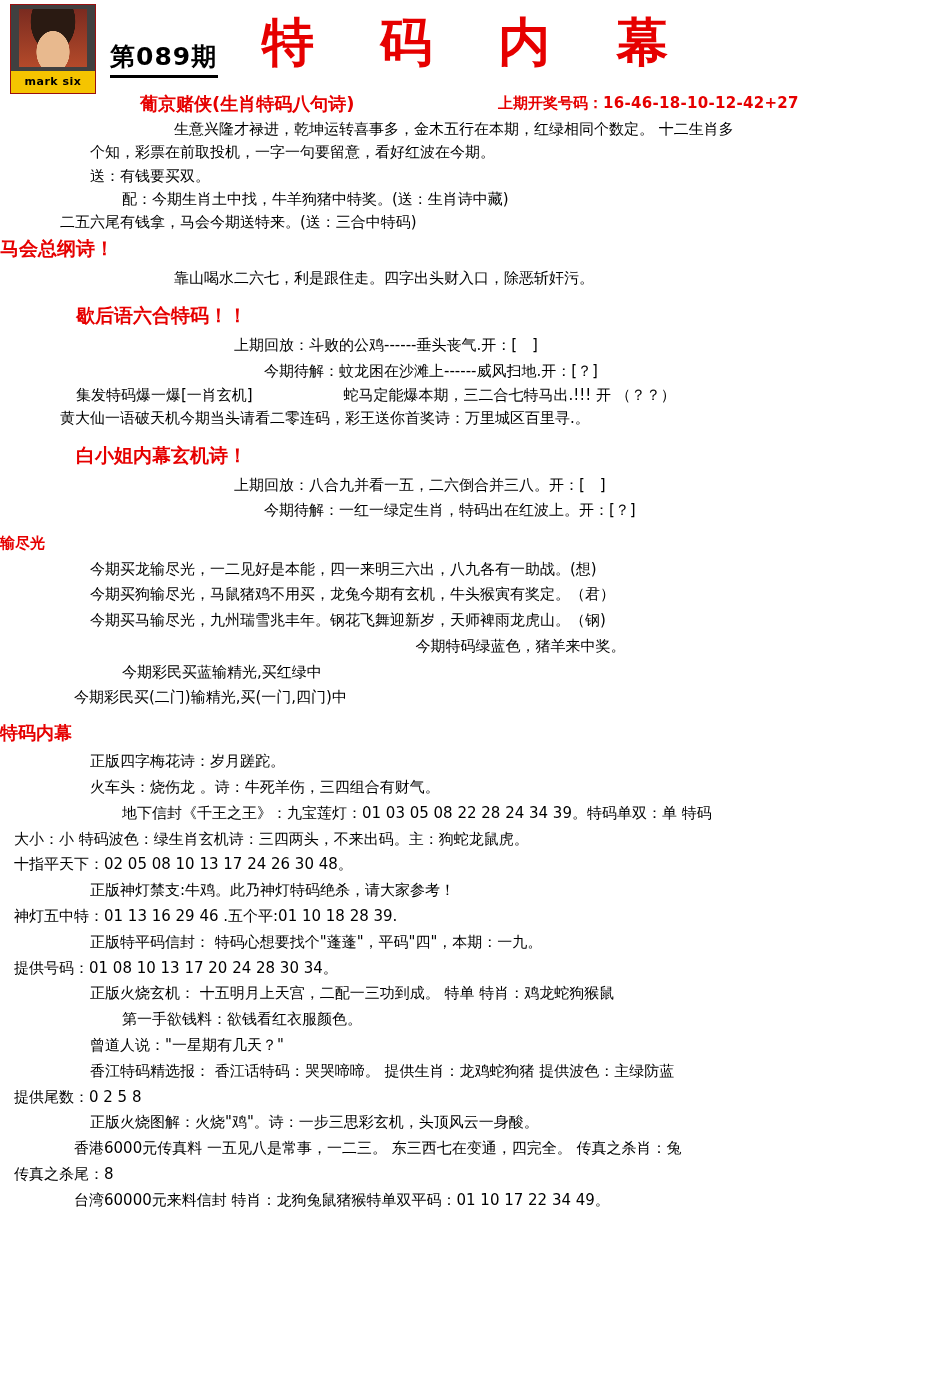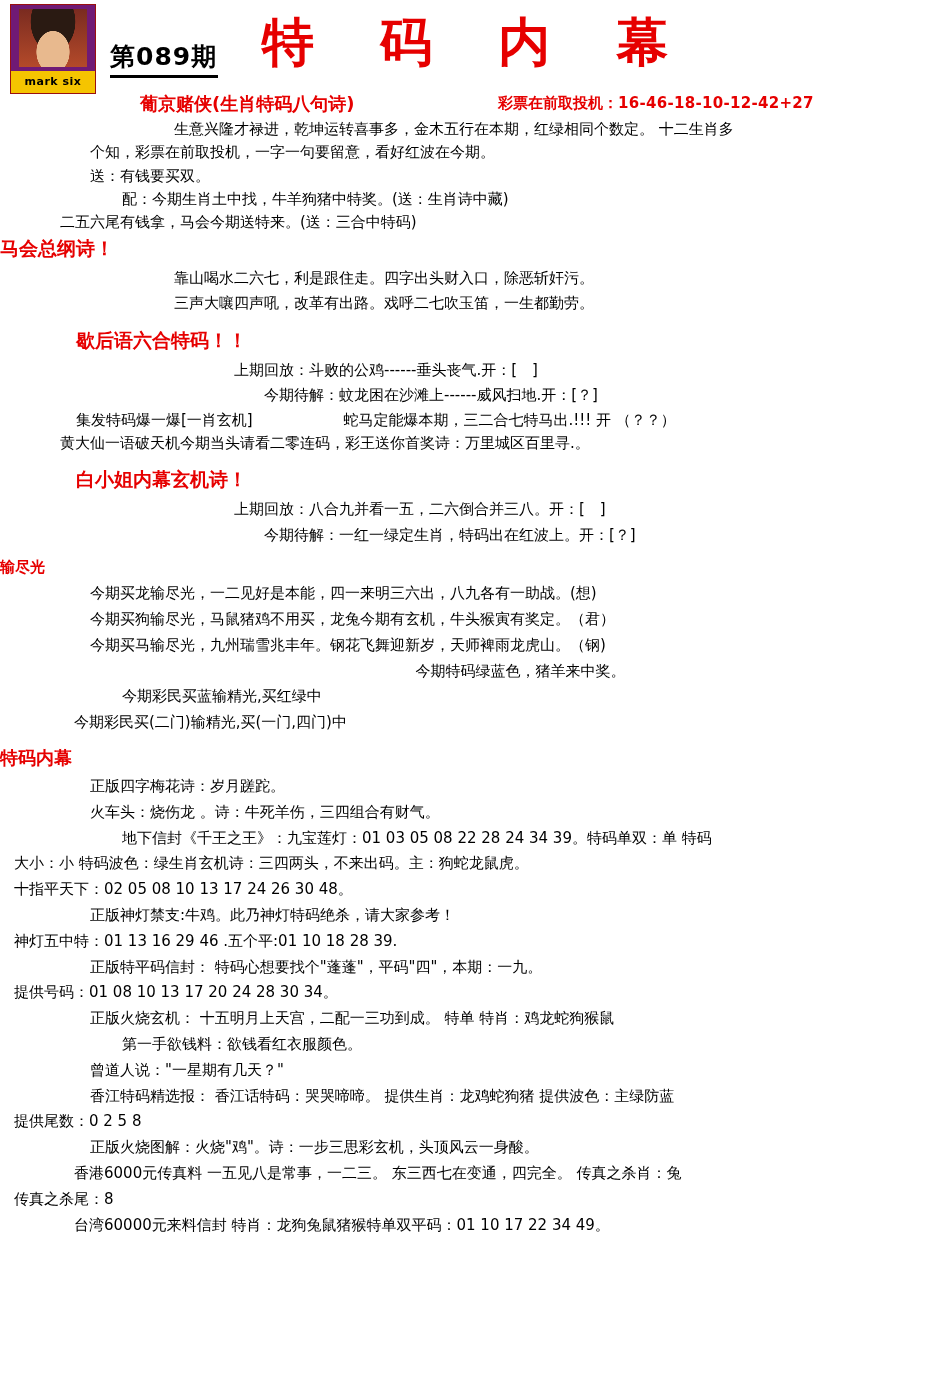--- a/index.html
+++ b/index.html
@@ -11,21 +11,21 @@
     font-size:15px;
     color:#000000;
     position:relative;
   }
   .page{width:949px;position:relative;padding:0;}
 
   
   .header{position:relative;height:92px;}
   .logo{
     position:absolute;left:10px;top:4px;width:84px;height:88px;
-    background:#701a75;border:1px solid #9a1010;
+    background:#404040;border:1px solid #9a1010;
     overflow:hidden;
   }
   .logo .face{
     position:absolute;left:8px;top:4px;width:68px;height:58px;
     background:
       radial-gradient(ellipse at 50% 74% , #e8b98e 0 34%, rgba(0,0,0,0) 35%),
       radial-gradient(ellipse at 50% 22% , #2a1a12 0 46%, rgba(0,0,0,0) 47%),
       linear-gradient(#7a2b20,#b44a2a);
   }
   .logo .bar{
@@ -95,36 +95,35 @@
     <div class="issue">
       <span>第089期</span>
       <span class="underline"></span>
     </div>
     <div class="bigtitle">特 码 内 幕</div>
   </div>
 
   <div class="sub-line">
     <div class="sub-title">葡京赌侠(生肖特码八句诗)</div>
     <div class="lastdraw">
-      <span>彩票在前取投机：</span><span class="nums">16-46-18-10-12-42+27</span>
+      <span>上期开奖号码：</span><span class="nums">16-46-18-10-12-42+27</span>
     </div>
   </div>
 
   <div class="body-block">
     <div class="row ind1">生意兴隆才禄进，乾坤运转喜事多，金木五行在本期，红绿相同个数定。  十二生肖多</div>
     <div class="row ind0" style="padding-left:76px">个知，彩票在前取投机，一字一句要留意，看好红波在今期。</div>
     <div class="row" style="padding-left:76px">送：有钱要买双。</div>
     <div class="row" style="padding-left:108px">配：今期生肖土中找，牛羊狗猪中特奖。(送：生肖诗中藏)</div>
     <div class="row" style="padding-left:46px">二五六尾有钱拿，马会今期送特来。(送：三合中特码)</div>
   </div>
 
   <div class="center-red-title">马会总纲诗！</div>
   <div class="body-block">
     <div class="row poem">靠山喝水二六七，利是跟住走。四字出头财入口，除恶斩奸污。</div>
-    <div class="row poem">三声大嚷四声吼，改革有出路。戏呼二七吹玉笛，一生都勤劳。</div>
   </div>
 
   <div class="left-red-title">歇后语六合特码！！</div>
   <div class="body-block">
     <div class="row pairline">
       <span>上期回放：</span><span>斗败的公鸡------垂头丧气.开：[　]</span>
     </div>
     <div class="row pairline2">
       <span>今期待解：</span><span>蚊龙困在沙滩上------威风扫地.开：[？]</span>
     </div>

